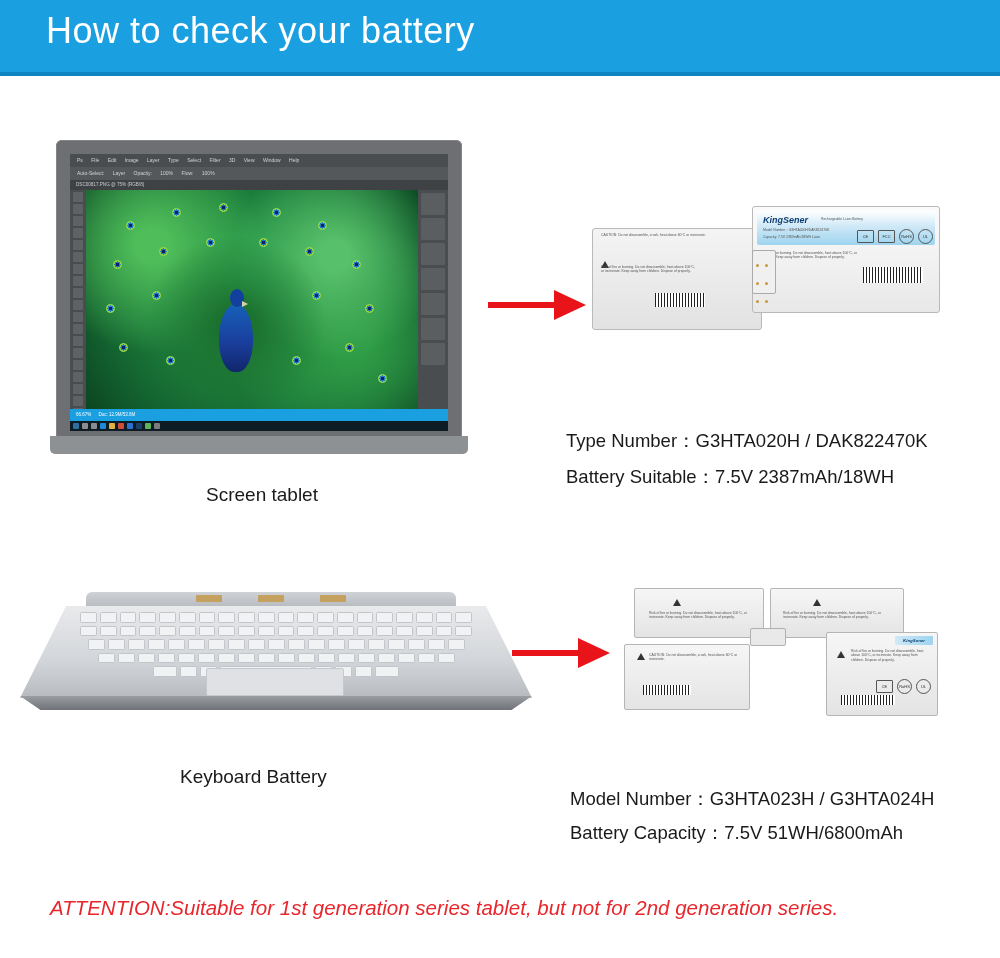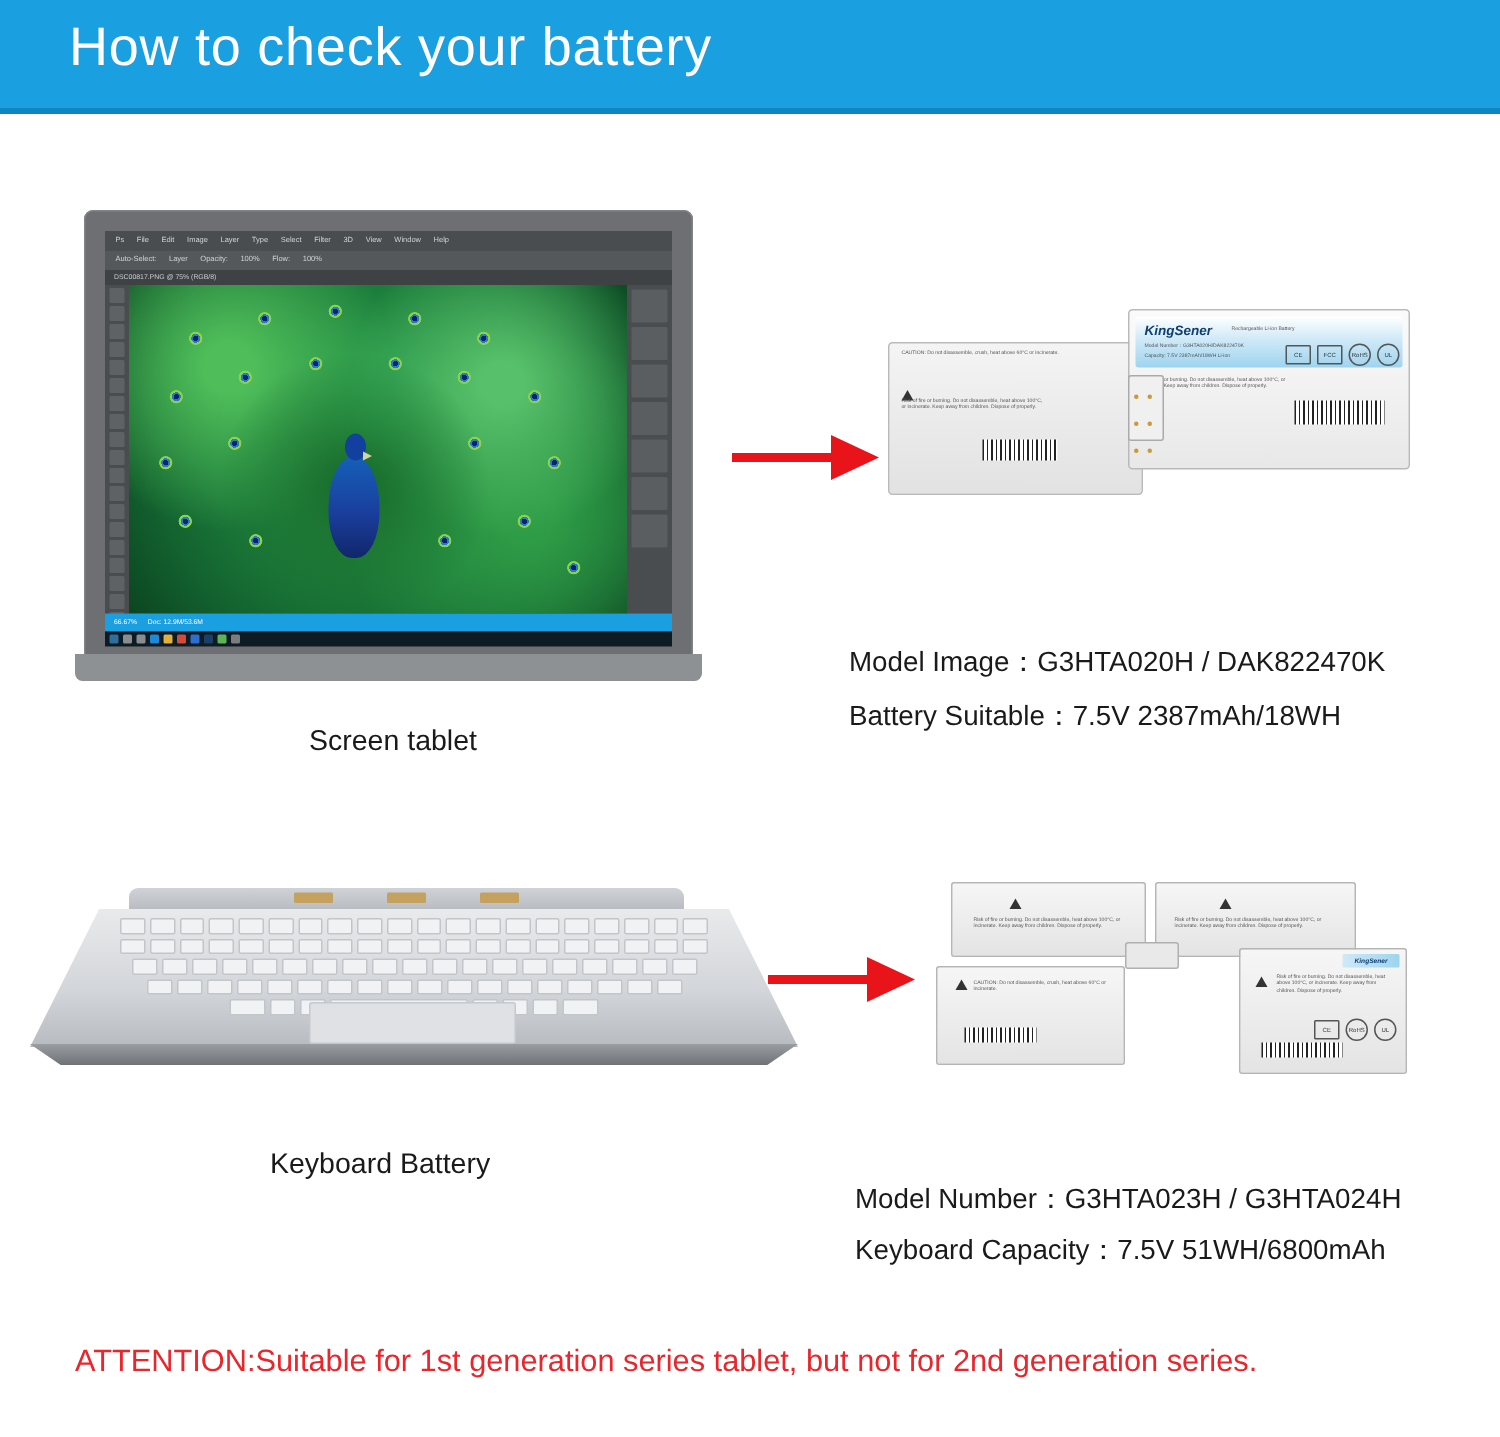--- a/index.html
+++ b/index.html
@@ -454,20 +454,21 @@
     text-align: center;
     line-height: 9px;
   }
 
   
   .attention {
     position: absolute;
     left: 50px;
     top: 896px;
     font-size: 20.5px;
+    font-style: italic;
     color: #e8262c;
     white-space: nowrap;
   }
 </style>
 </head>
 <body>
 
 <div class="header"></div>
 <div class="header-rule"></div>
 <div class="header-title">How to check your battery</div>
@@ -627,21 +628,21 @@
       <span class="pin"></span>
       <span class="pin"></span>
       <span class="pin"></span>
       <span class="pin"></span>
       <span class="pin"></span>
       <span class="pin"></span>
     </div>
   </div>
 </div>
 
-<div class="spec-line" style="left:566px; top:428px;">Model Image：G3HTA020H / DAK822470K</div>
+<div class="spec-line" style="left:566px; top:428px;">Type Number：G3HTA020H / DAK822470K</div>
 <div class="spec-line" style="left:566px; top:464px;">Battery Suitable：7.5V 2387mAh/18WH</div>
 
 <div class="keyboard">
   <div class="kb-top">
     <div class="kb-connector" style="left:110px;"></div>
     <div class="kb-connector" style="left:172px;"></div>
     <div class="kb-connector" style="left:234px;"></div>
   </div>
   <div class="kb-deck">
     <div class="kb-keys">
@@ -776,15 +777,15 @@
     <div class="cert-row" style="right:6px;top:46px;">
       <div class="cert">CE</div>
       <div class="cert-circ">RoHS</div>
       <div class="cert-circ">UL</div>
     </div>
     <div class="barcode" style="position:absolute;left:14px;top:62px;width:54px;height:10px;"></div>
   </div>
 </div>
 
 <div class="spec-line" style="left:570px; top:786px;text-align:right;">Model Number：G3HTA023H / G3HTA024H</div>
-<div class="spec-line" style="left:570px; top:820px;">Keyboard Capacity：7.5V 51WH/6800mAh</div>
+<div class="spec-line" style="left:570px; top:820px;">Battery Capacity：7.5V 51WH/6800mAh</div>
 
 <div class="attention">ATTENTION:Suitable for 1st generation series tablet, but not for 2nd generation series.</div>
 
 </body></html>

